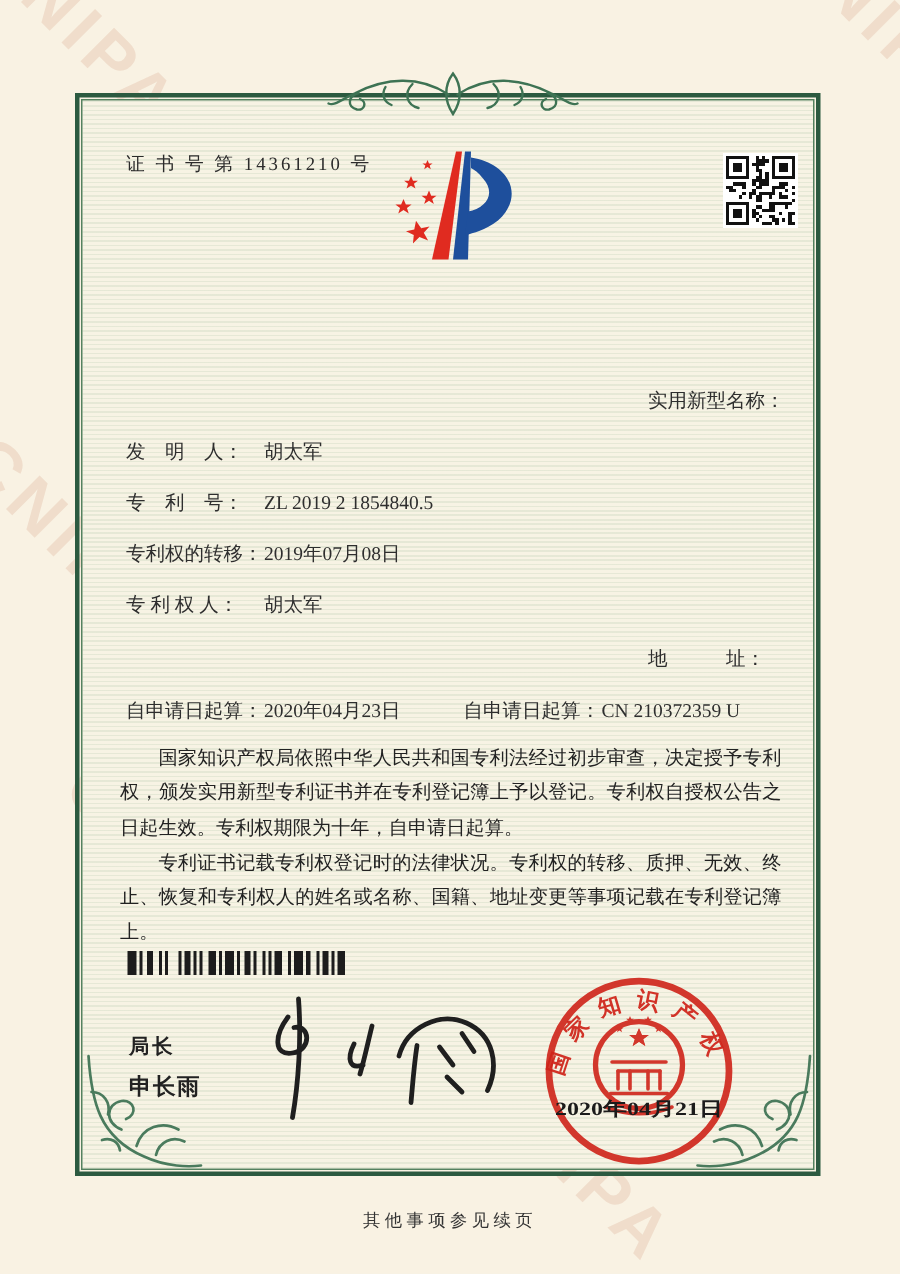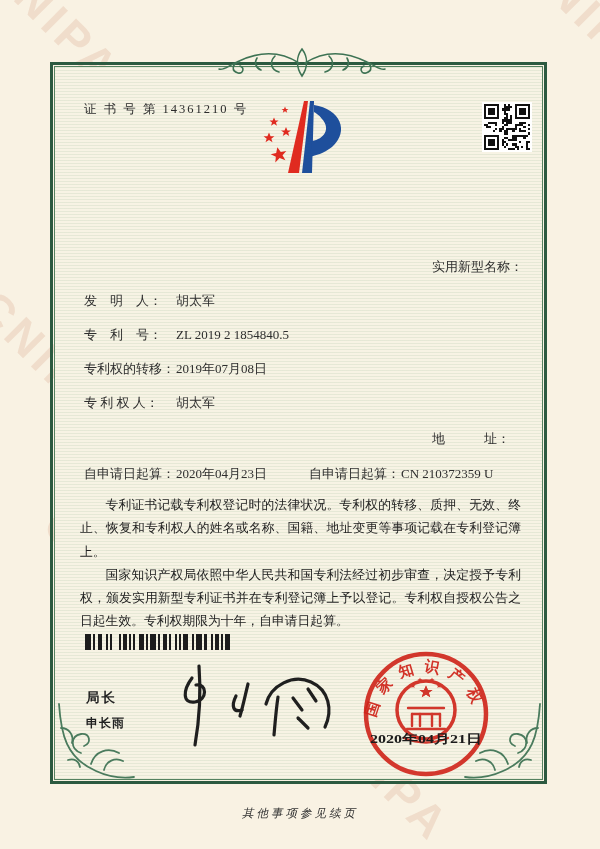--- a/index.html
+++ b/index.html
@@ -44,30 +44,30 @@
 
   .paras{position:absolute;left:80px;top:494px;width:441px;font-size:12.8px;
          line-height:1.82;color:#222;text-align:justify;}
   .paras p{margin:0;text-indent:2em;}
 
   .barcode{position:absolute;left:85px;top:634px;height:16px;white-space:nowrap;
            font-size:0;line-height:0;}
 
   .sig-title{position:absolute;left:86px;top:689px;font-size:13.5px;font-weight:700;
              color:#222;font-family:"Liberation Sans",sans-serif;letter-spacing:2px;}
-  .sig-name{position:absolute;left:86px;top:715px;font-size:12px;font-weight:700;
+  .sig-name{position:absolute;left:86px;top:715px;font-size:15px;font-weight:700;
             color:#222;font-family:"Liberation Sans",sans-serif;letter-spacing:1px;}
   .sig-hand{position:absolute;left:162px;top:662px;}
 
   .seal{position:absolute;left:362px;top:650px;width:128px;height:128px;z-index:5;}
 
   .page-num{position:absolute;left:50px;width:497px;top:766px;text-align:center;
             font-size:11.5px;color:#2c2c2c;letter-spacing:1px;}
   .footer-note{position:absolute;left:0;width:600px;top:806px;text-align:center;
-               font-size:11.5px;color:#333;letter-spacing:3px;font-style:italic;}
+               font-size:11.5px;color:#333;letter-spacing:3px;}
 
   .crest{position:absolute;left:217px;top:44px;z-index:3;}
   .corner{position:absolute;z-index:3;}
   .corner.bl{left:54px;top:698px;}
   .corner.br{left:461px;top:698px;transform:scaleX(-1);}
 </style>
 </head>
 <body>
 
 <div class="page">
@@ -279,22 +279,22 @@
       <span class="lab">地　　　址：</span>
     </div>
     <div class="row" style="top:464px">
       <span class="lab">自申请日起算：</span>
       <span class="val1">2020年04月23日</span>
       <span class="lab2">自申请日起算：</span>
       <span class="val2">CN 210372359 U</span>
     </div>
 
     <div class="paras">
+      <p>国家知识产权局依照中华人民共和国专利法经过初步审查，决定授予专利权，颁发实用新型专利证书并在专利登记簿上予以登记。专利权自授权公告之日起生效。专利权期限为十年，自申请日起算。</p>
       <p>专利证书记载专利权登记时的法律状况。专利权的转移、质押、无效、终止、恢复和专利权人的姓名或名称、国籍、地址变更等事项记载在专利登记簿上。</p>
-      <p>国家知识产权局依照中华人民共和国专利法经过初步审查，决定授予专利权，颁发实用新型专利证书并在专利登记簿上予以登记。专利权自授权公告之日起生效。专利权期限为十年，自申请日起算。</p>
     </div>
 
     <div class="barcode" id="barcode"><span style="display:inline-block;height:16px;width:6.300000000000001px;background:#1c1c1c"></span><span style="display:inline-block;height:16px;width:2.1px;"></span><span style="display:inline-block;height:16px;width:2.1px;background:#1c1c1c"></span><span style="display:inline-block;height:16px;width:2.1px;"></span><span style="display:inline-block;height:16px;width:4.2px;background:#1c1c1c"></span><span style="display:inline-block;height:16px;width:4.2px;"></span><span style="display:inline-block;height:16px;width:2.1px;background:#1c1c1c"></span><span style="display:inline-block;height:16px;width:2.1px;"></span><span style="display:inline-block;height:16px;width:2.1px;background:#1c1c1c"></span><span style="display:inline-block;height:16px;width:6.300000000000001px;"></span><span style="display:inline-block;height:16px;width:2.1px;background:#1c1c1c"></span><span style="display:inline-block;height:16px;width:2.1px;"></span><span style="display:inline-block;height:16px;width:4.2px;background:#1c1c1c"></span><span style="display:inline-block;height:16px;width:2.1px;"></span><span style="display:inline-block;height:16px;width:2.1px;background:#1c1c1c"></span><span style="display:inline-block;height:16px;width:2.1px;"></span><span style="display:inline-block;height:16px;width:2.1px;background:#1c1c1c"></span><span style="display:inline-block;height:16px;width:4.2px;"></span><span style="display:inline-block;height:16px;width:4.2px;background:#1c1c1c"></span><span style="display:inline-block;height:16px;width:2.1px;"></span><span style="display:inline-block;height:16px;width:2.1px;background:#1c1c1c"></span><span style="display:inline-block;height:16px;width:2.1px;"></span><span style="display:inline-block;height:16px;width:6.300000000000001px;background:#1c1c1c"></span><span style="display:inline-block;height:16px;width:2.1px;"></span><span style="display:inline-block;height:16px;width:2.1px;background:#1c1c1c"></span><span style="display:inline-block;height:16px;width:2.1px;"></span><span style="display:inline-block;height:16px;width:4.2px;background:#1c1c1c"></span><span style="display:inline-block;height:16px;width:2.1px;"></span><span style="display:inline-block;height:16px;width:2.1px;background:#1c1c1c"></span><span style="display:inline-block;height:16px;width:4.2px;"></span><span style="display:inline-block;height:16px;width:2.1px;background:#1c1c1c"></span><span style="display:inline-block;height:16px;width:2.1px;"></span><span style="display:inline-block;height:16px;width:2.1px;background:#1c1c1c"></span><span style="display:inline-block;height:16px;width:2.1px;"></span><span style="display:inline-block;height:16px;width:4.2px;background:#1c1c1c"></span><span style="display:inline-block;height:16px;width:4.2px;"></span><span style="display:inline-block;height:16px;width:2.1px;background:#1c1c1c"></span><span style="display:inline-block;height:16px;width:2.1px;"></span><span style="display:inline-block;height:16px;width:6.300000000000001px;background:#1c1c1c"></span><span style="display:inline-block;height:16px;width:2.1px;"></span><span style="display:inline-block;height:16px;width:2.1px;background:#1c1c1c"></span><span style="display:inline-block;height:16px;width:4.2px;"></span><span style="display:inline-block;height:16px;width:2.1px;background:#1c1c1c"></span><span style="display:inline-block;height:16px;width:2.1px;"></span><span style="display:inline-block;height:16px;width:4.2px;background:#1c1c1c"></span><span style="display:inline-block;height:16px;width:2.1px;"></span><span style="display:inline-block;height:16px;width:2.1px;background:#1c1c1c"></span><span style="display:inline-block;height:16px;width:2.1px;"></span><span style="display:inline-block;height:16px;width:4.2px;background:#1c1c1c"></span><span style="display:inline-block;height:16px;width:2.1px;"></span></div>
 
     <div class="sig-title">局长</div>
     <div class="sig-name">申长雨</div>
     <svg class="sig-hand" width="178" height="86" viewBox="0 0 178 86">
       <g stroke="#1f1f1f" stroke-width="3.2" fill="none" stroke-linecap="round" stroke-linejoin="round">
         <path d="M30,16 C21,28 20,42 33,40 C46,38 45,21 34,23"></path>
         <path d="M37,4 C39,30 37,60 33,83"></path>

